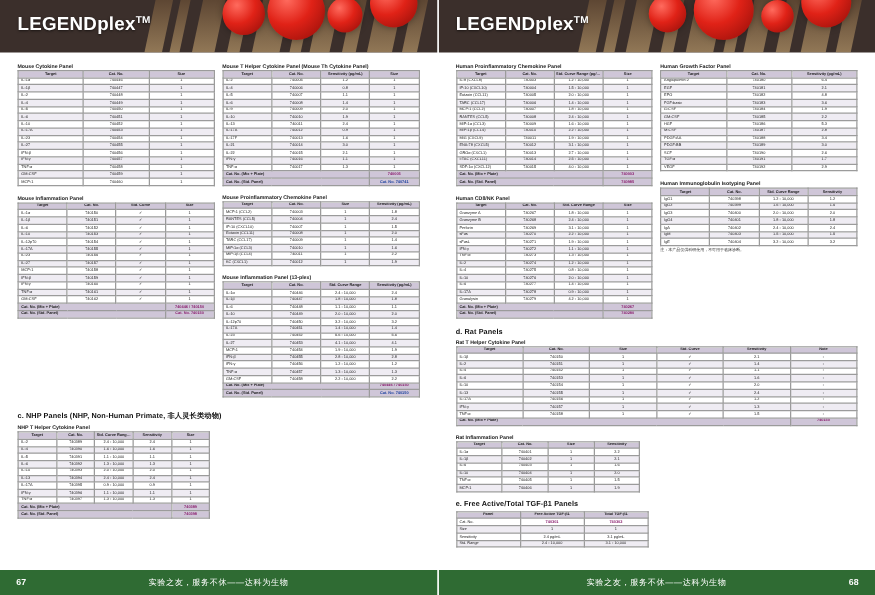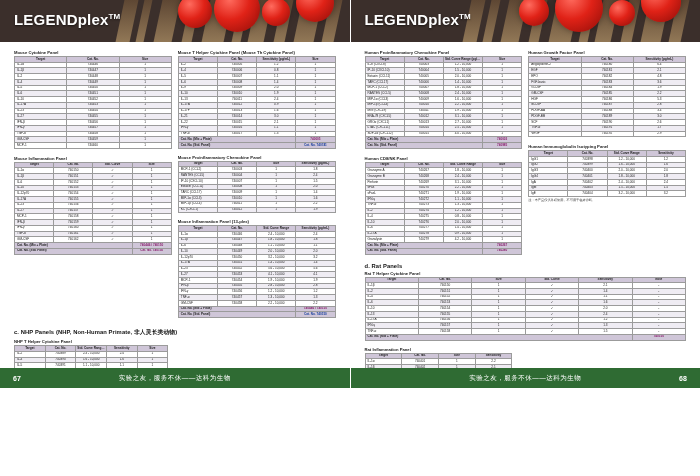--- a/index.html
+++ b/index.html
@@ -3,21 +3,21 @@
 <meta charset="utf-8">
 <style>
   html,body{margin:0;padding:0;}
   body{
     width:700px;height:476px;
     background:#ffffff;
     font-family:"Liberation Sans", sans-serif;
     overflow:hidden;
   }
   .spread{position:relative;width:700px;height:476px;display:flex;}
-  .page{position:relative;width:350px;height:388px;background:#ffffff;overflow:hidden;}
+  .page{position:relative;width:350px;height:476px;background:#ffffff;overflow:hidden;}
   .page.left{border-right:1px solid #ffffff;}
 
   
   .header{
     position:relative;height:42px;width:100%;
     background:#3b2f2b;
     overflow:hidden;
   }
   .hdr-deco{position:absolute;inset:0;overflow:hidden;}
   .hdr-deco .stripe{

